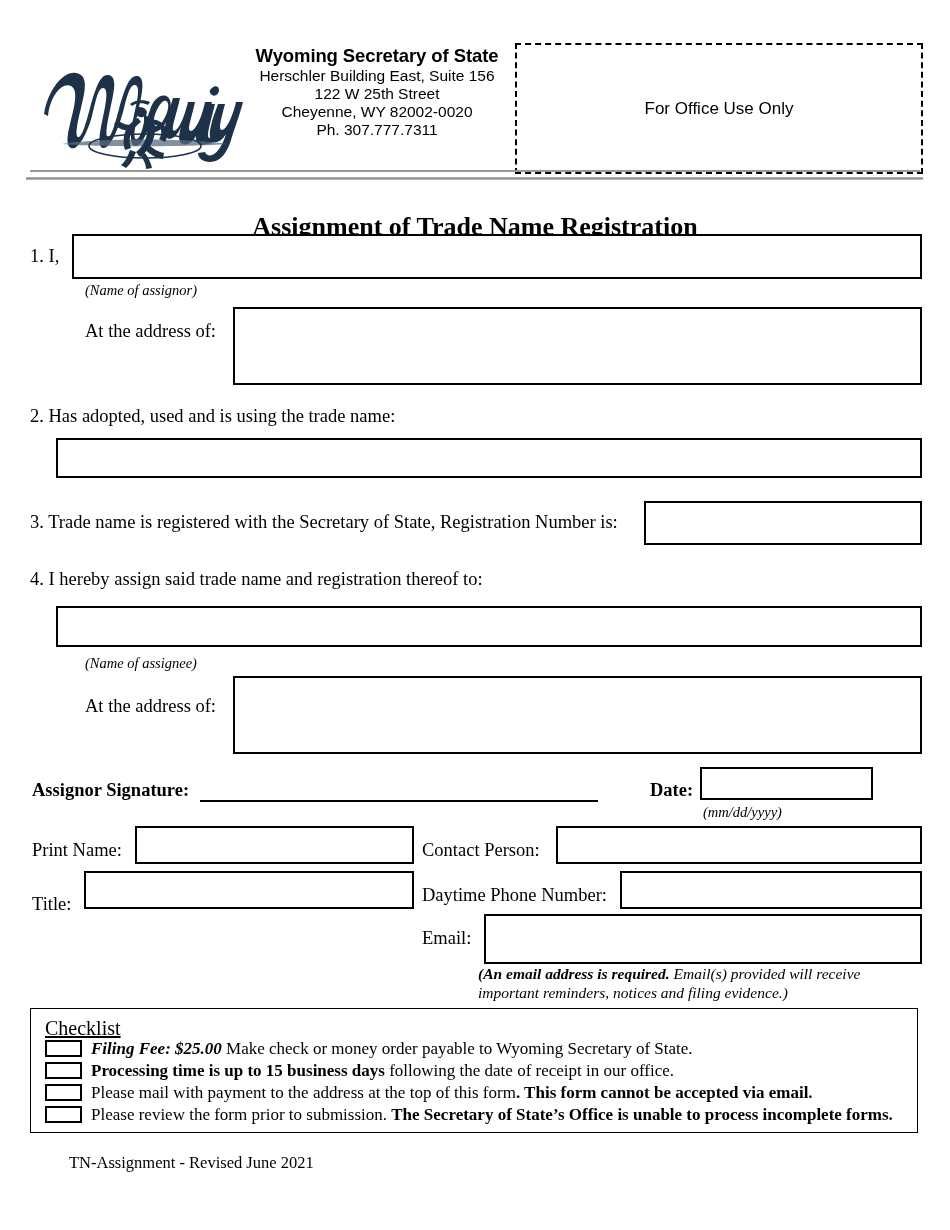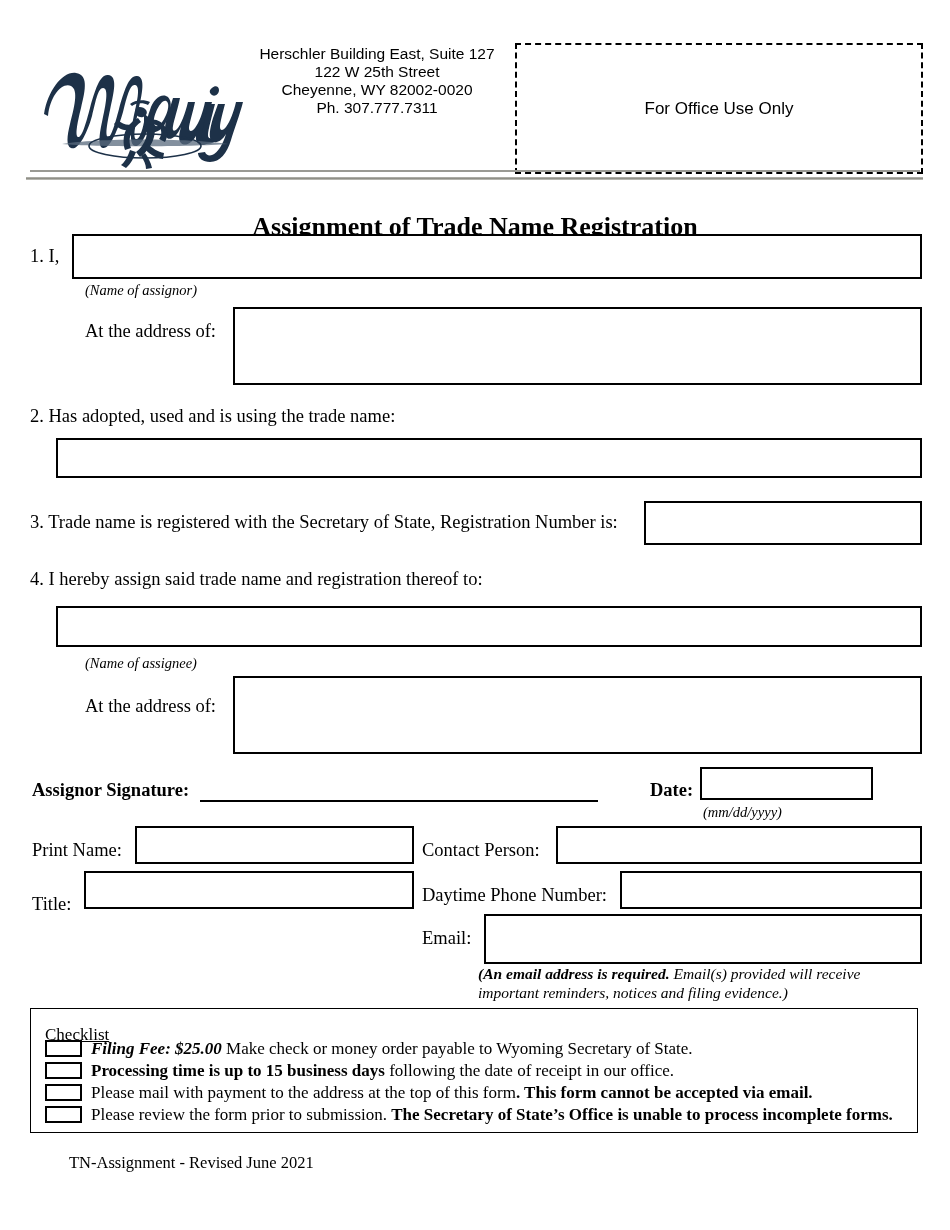--- a/index.html
+++ b/index.html
@@ -95,21 +95,21 @@
 
   
   .checklist {
     position: absolute; left: 30px; top: 1008px;
     width: 888px; height: 125px;
     border: 1px solid #000;
     background: #fff;
   }
   .cl-title {
     position: absolute; left: 14px; top: 8px;
-    font-size: 17px; text-decoration: underline; margin-top: 8px;
+    font-size: 20px; text-decoration: underline;
   }
   .cl-row {
     position: absolute; left: 14px;
     display: flex; align-items: flex-start;
     font-size: 17px; line-height: 1.0;
     white-space: nowrap;
   }
   .cbox {
     width: 37px; height: 17px;
     border: 2px solid #000;
@@ -162,21 +162,22 @@
           <path d="M106 68 C112 66, 120 68, 124 73 C128 78, 128 85, 125 90 L119 87 C122 83, 122 78, 119 75 C116 72, 110 71, 106 73 Z"></path>
           <path d="M93 72 C88 74, 82 72, 78 68 L74 72 C79 78, 88 80, 95 77 Z"></path>
           <path d="M108 92 C112 96, 118 100, 124 101 L123 107 C115 106, 108 101, 104 96 Z"></path>
           <path d="M90 98 C88 104, 85 110, 81 113 L86 116 C91 112, 94 105, 96 100 Z"></path>
           <path d="M101 104 C104 108, 106 113, 106 117 L112 116 C111 111, 108 105, 105 101 Z"></path>
         </g>
       </svg>
     </div>
 
     <div class="agency-block">
-      <div class="agency-line">Herschler Building East, Suite 127</div>
+      <div class="agency-name">Wyoming Secretary of State</div>
+      <div class="agency-line">Herschler Building East, Suite 156</div>
       <div class="agency-line">122 W 25th Street</div>
       <div class="agency-line">Cheyenne, WY 82002-0020</div>
       <div class="agency-line">Ph. 307.777.7311</div>
     </div>
 
     <div class="office-box">
       <span>For Office Use Only</span>
     </div>
 
     <div class="rule-a"></div>

